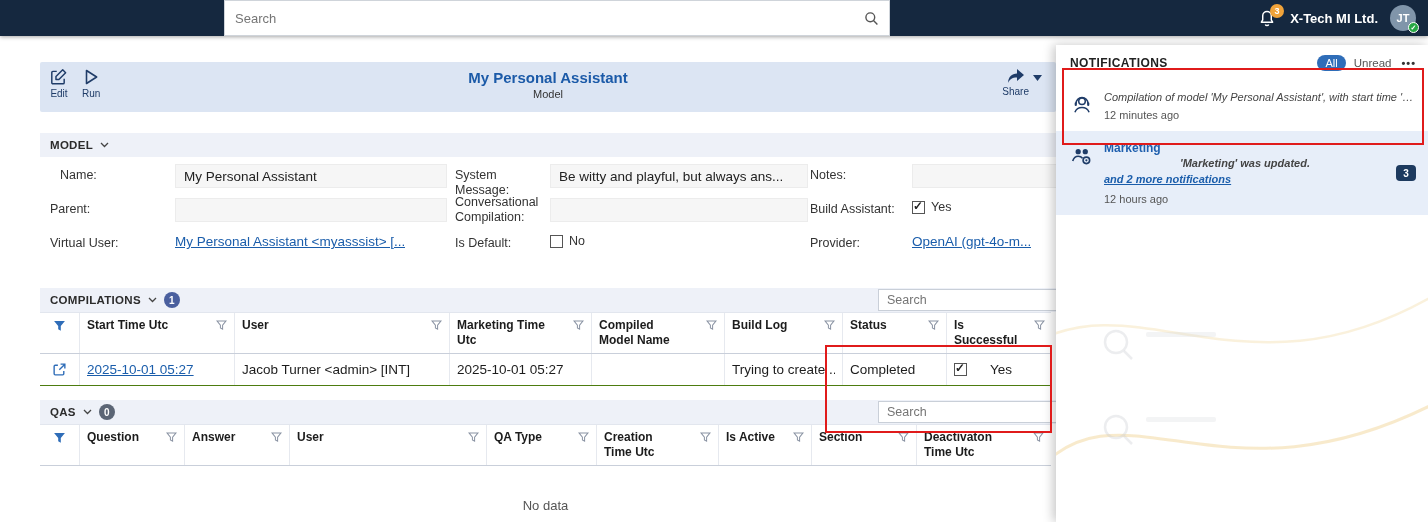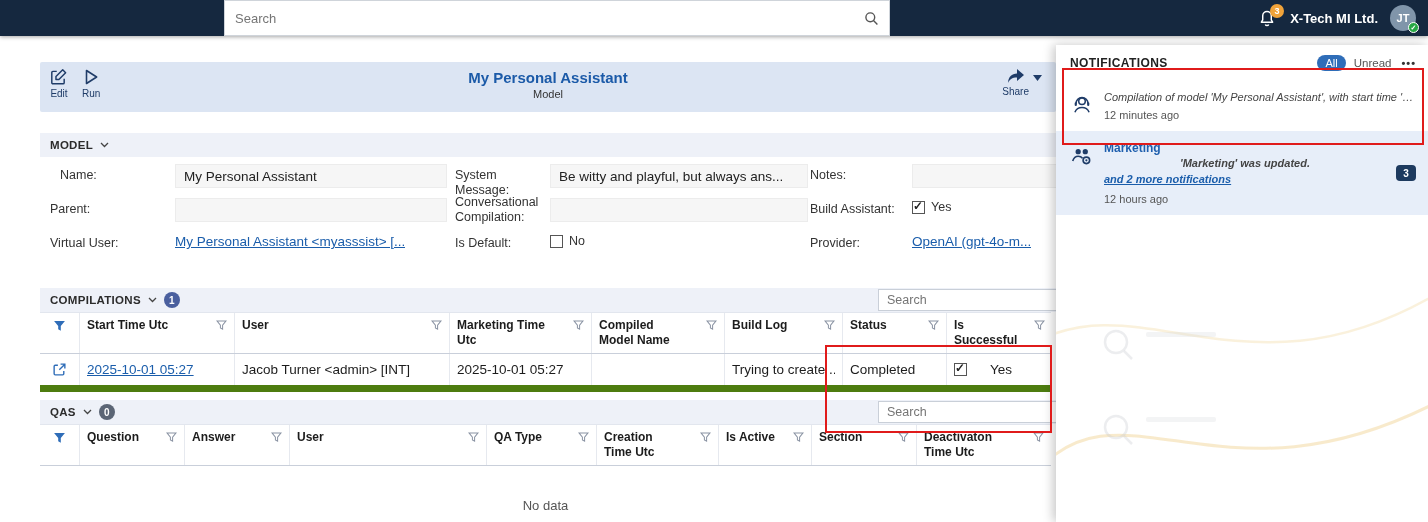--- a/index.html
+++ b/index.html
@@ -63,21 +63,21 @@
   .cb.checked::after { content:"✓"; position:absolute; top:-3px; left:0; font-size:12px; color:#222; font-weight:bold; }
 
   
   .tbl { position:absolute; left:40px; width:1011px; }
   .trow { display:flex; }
   .tcell { border-right:1px solid #e6e9ef; padding:5px 7px; font-size:12px; color:#1c1c1c;
            display:flex; align-items:flex-start; gap:17px; }
   .th { font-weight:bold; justify-content:space-between; line-height:1.25; }
   .thead { border-bottom:1px solid #c9cfda; border-top:1px solid #e2e6ee; background:#fff; }
   .tdata .tcell { font-size:13.5px; align-items:center; padding-top:8px; padding-bottom:8px; }
-  .tdata { border-bottom:7px solid #4d7c0f; }
+  .tdata { border-bottom:1px solid #4d7c0f; }
   .funnel { flex:none; margin-top:2px; }
   .nodata { position:absolute; left:40px; width:1011px; top:462px; text-align:center; color:#555; font-size:13px; }
 
   
   .panel { position:absolute; left:1056px; top:45px; width:372px; bottom:0; background:#fff; z-index:20;
            box-shadow:-3px 0 10px rgba(0,0,0,.22); overflow:hidden; }
   .panel-hd { display:flex; align-items:center; padding:10px 12px 8px 14px; }
   .panel-hd .ttl { font-size:12px; font-weight:bold; color:#222; letter-spacing:.4px; flex:1; }
   .pill { background:#2f6db8; color:#fff; font-size:11px; padding:2px 8px; border-radius:8px; cursor:pointer; }
   .tab-unread { font-size:11.5px; color:#555; margin:0 10px 0 8px; cursor:pointer; }

